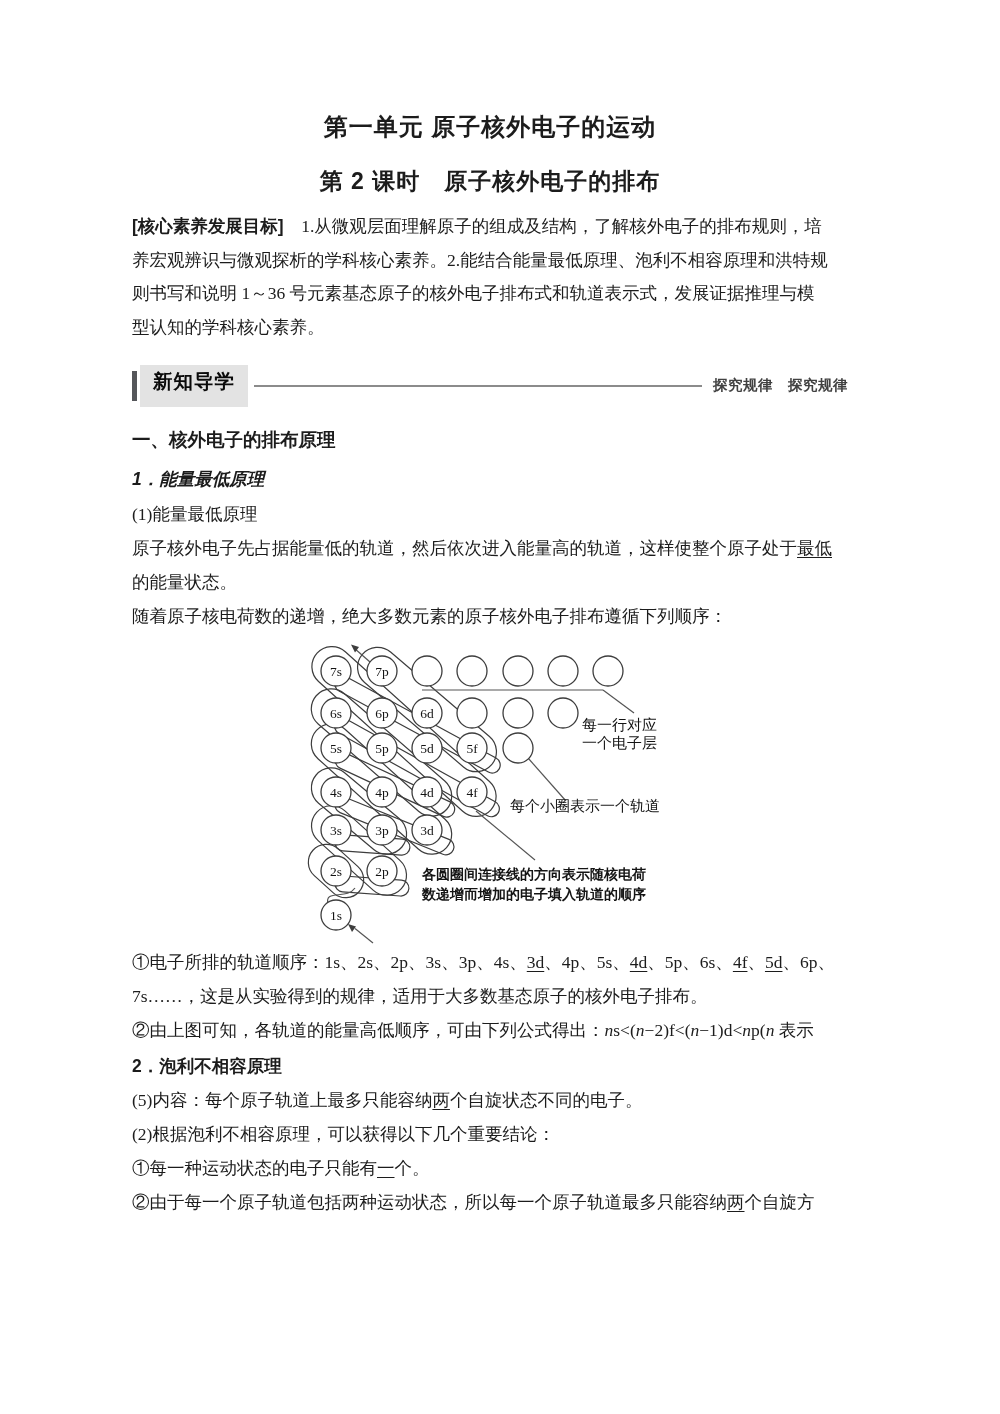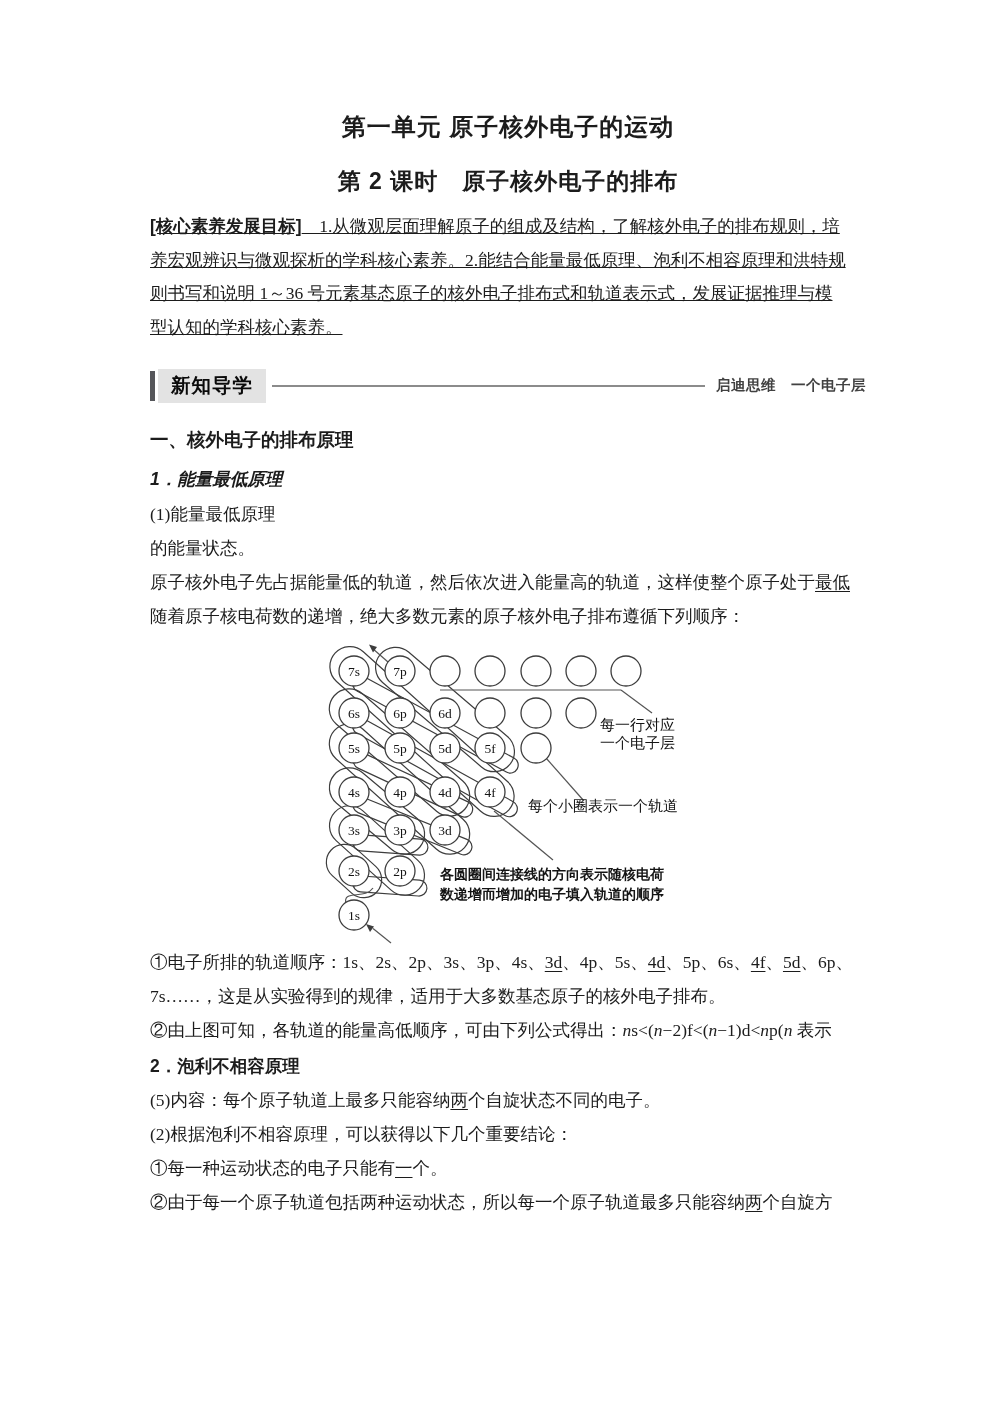--- a/index.html
+++ b/index.html
@@ -6,51 +6,51 @@
   body{background:#888;}
   .page{
     position:relative;
     width:1000px;height:1414px;
     margin:0 auto;
     background:#ffffff;
     font-family:"Liberation Serif","DejaVu Serif",serif;
     color:#1c1c1c;
     overflow:hidden;
   }
-  .content{position:absolute;left:150px;top:0;width:716px;}
+  .content{position:absolute;left:132px;top:0;width:716px;}
 
   .unit-title{
     margin-top:112px;height:30px;line-height:30px;
     text-align:center;font-size:24px;font-weight:bold;
     font-family:"Liberation Sans","DejaVu Sans",sans-serif;
     letter-spacing:1px;white-space:nowrap;
   }
   .lesson-title{
     margin-top:24px;height:30px;line-height:30px;
     text-align:center;font-size:23px;font-weight:bold;
     font-family:"Liberation Sans","DejaVu Sans",sans-serif;
     letter-spacing:1px;white-space:nowrap;
   }
 
-  .objectives{margin-top:14px;text-decoration:underline;}
+  .objectives{margin-top:14px;}
   .objectives .line{height:33.5px;line-height:33.5px;}
 
   .line{
     height:34px;line-height:34px;
     font-size:17.5px;white-space:nowrap;
   }
   .u{text-decoration:underline;text-underline-offset:3px;}
   .i{font-style:italic;}
   .b{font-weight:bold;font-family:"Liberation Sans","DejaVu Sans",sans-serif;}
 
   .banner{display:flex;align-items:center;margin-top:26px;height:31px;}
   .banner-bar{width:5px;height:30px;background:#55565a;flex:0 0 auto;}
   .banner-box{
     flex:0 0 auto;margin-left:3px;background:#e3e3e3;
-    padding:3px 13px 4px 13px;
+    padding:3px 13px 12px 13px;
     font-family:"Liberation Sans","DejaVu Sans",sans-serif;
     font-weight:bold;font-size:19.5px;color:#0a0a0a;
     letter-spacing:1px;white-space:nowrap;
   }
   .banner-line{flex:1 1 auto;height:0;border-top:2px solid #8b8b8b;margin-left:6px;}
   .banner-tagline{
     flex:0 0 auto;margin-left:11px;
     font-family:"Liberation Sans","DejaVu Sans",sans-serif;
     font-weight:bold;font-size:14.5px;color:#414141;
     letter-spacing:0.5px;white-space:nowrap;
@@ -97,30 +97,30 @@
       <div class="line"><span class="b">[核心素养发展目标]</span><span>　1.从微观层面理解原子的组成及结构，了解核外电子的排布规则，培</span></div>
       <div class="line"><span>养宏观辨识与微观探析的学科核心素养。2.能结合能量最低原理、泡利不相容原理和洪特规</span></div>
       <div class="line"><span>则书写和说明 1～36 号元素基态原子的核外电子排布式和轨道表示式，发展证据推理与模</span></div>
       <div class="line"><span>型认知的学科核心素养。</span></div>
     </div>
 
     <div class="banner">
       <div class="banner-bar"></div>
       <div class="banner-box">新知导学</div>
       <div class="banner-line"></div>
-      <div class="banner-tagline">启迪思维　一个电子层</div>
+      <div class="banner-tagline">探究规律　探究规律</div>
     </div>
 
     <div class="h1">一、核外电子的排布原理</div>
     <div class="h2 h2-energy">1．能量最低原理</div>
 
     <div class="energy-lines">
       <div class="line"><span>(1)能量最低原理</span></div>
+      <div class="line"><span>原子核外电子先占据能量低的轨道，然后依次进入能量高的轨道，这样使整个原子处于</span><span class="u">最低</span></div>
       <div class="line"><span>的能量状态。</span></div>
-      <div class="line"><span>原子核外电子先占据能量低的轨道，然后依次进入能量高的轨道，这样使整个原子处于</span><span class="u">最低</span></div>
       <div class="line"><span>随着原子核电荷数的递增，绝大多数元素的原子核外电子排布遵循下列顺序：</span></div>
     </div>
 
     <svg class="diagram" width="396" height="324" viewBox="0 0 396 324">
 
       <g>
         <rect class="cap" x="7" y="226" width="62" height="36" rx="18" transform="rotate(42 38 244)"></rect>
         <rect class="cap" x="4" y="203.5" width="114" height="40" rx="20" transform="rotate(42 61 223.5)"></rect>
         <rect class="cap" x="5" y="164" width="112" height="40" rx="20" transform="rotate(40 61 184)"></rect>
         <rect class="cap" x="-4" y="142" width="175" height="40" rx="20" transform="rotate(42 83.5 162)"></rect>

